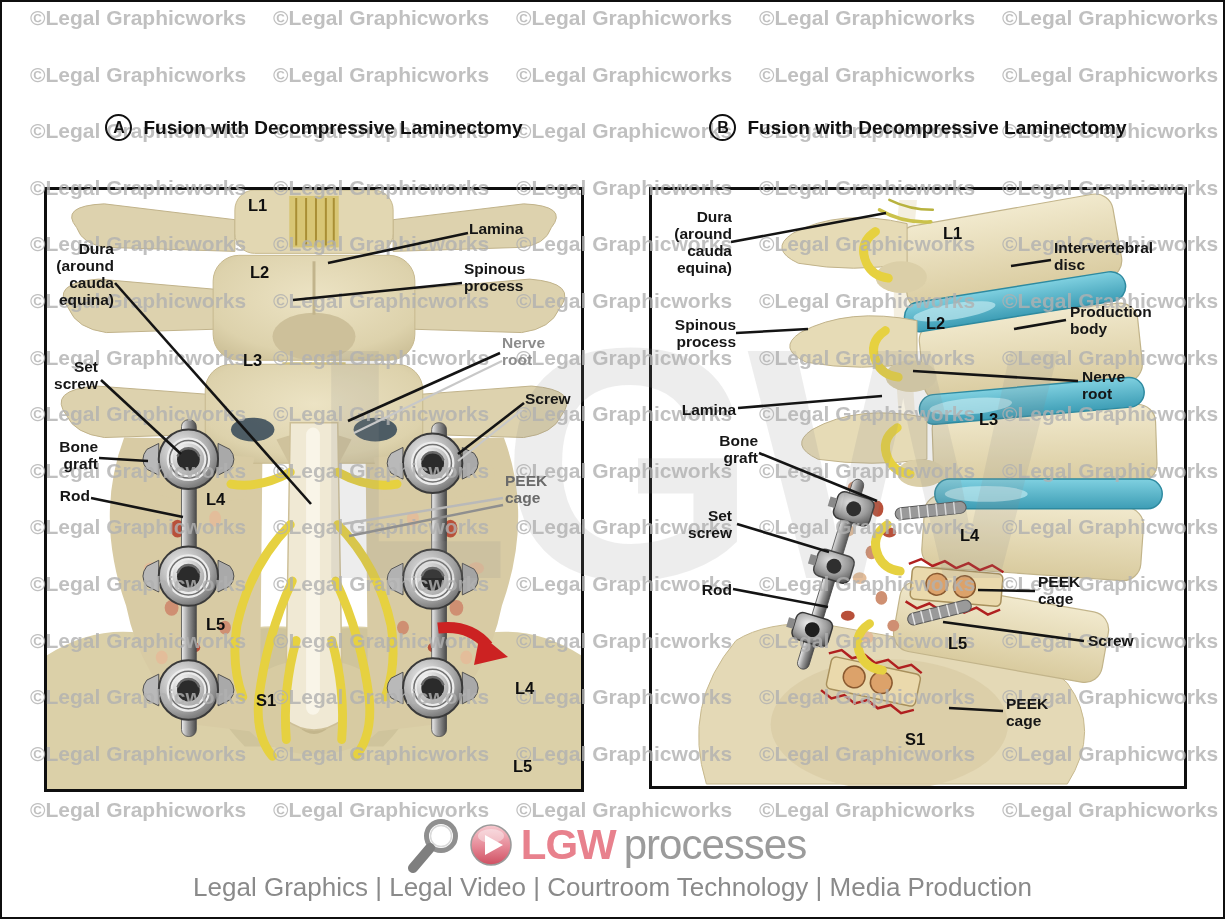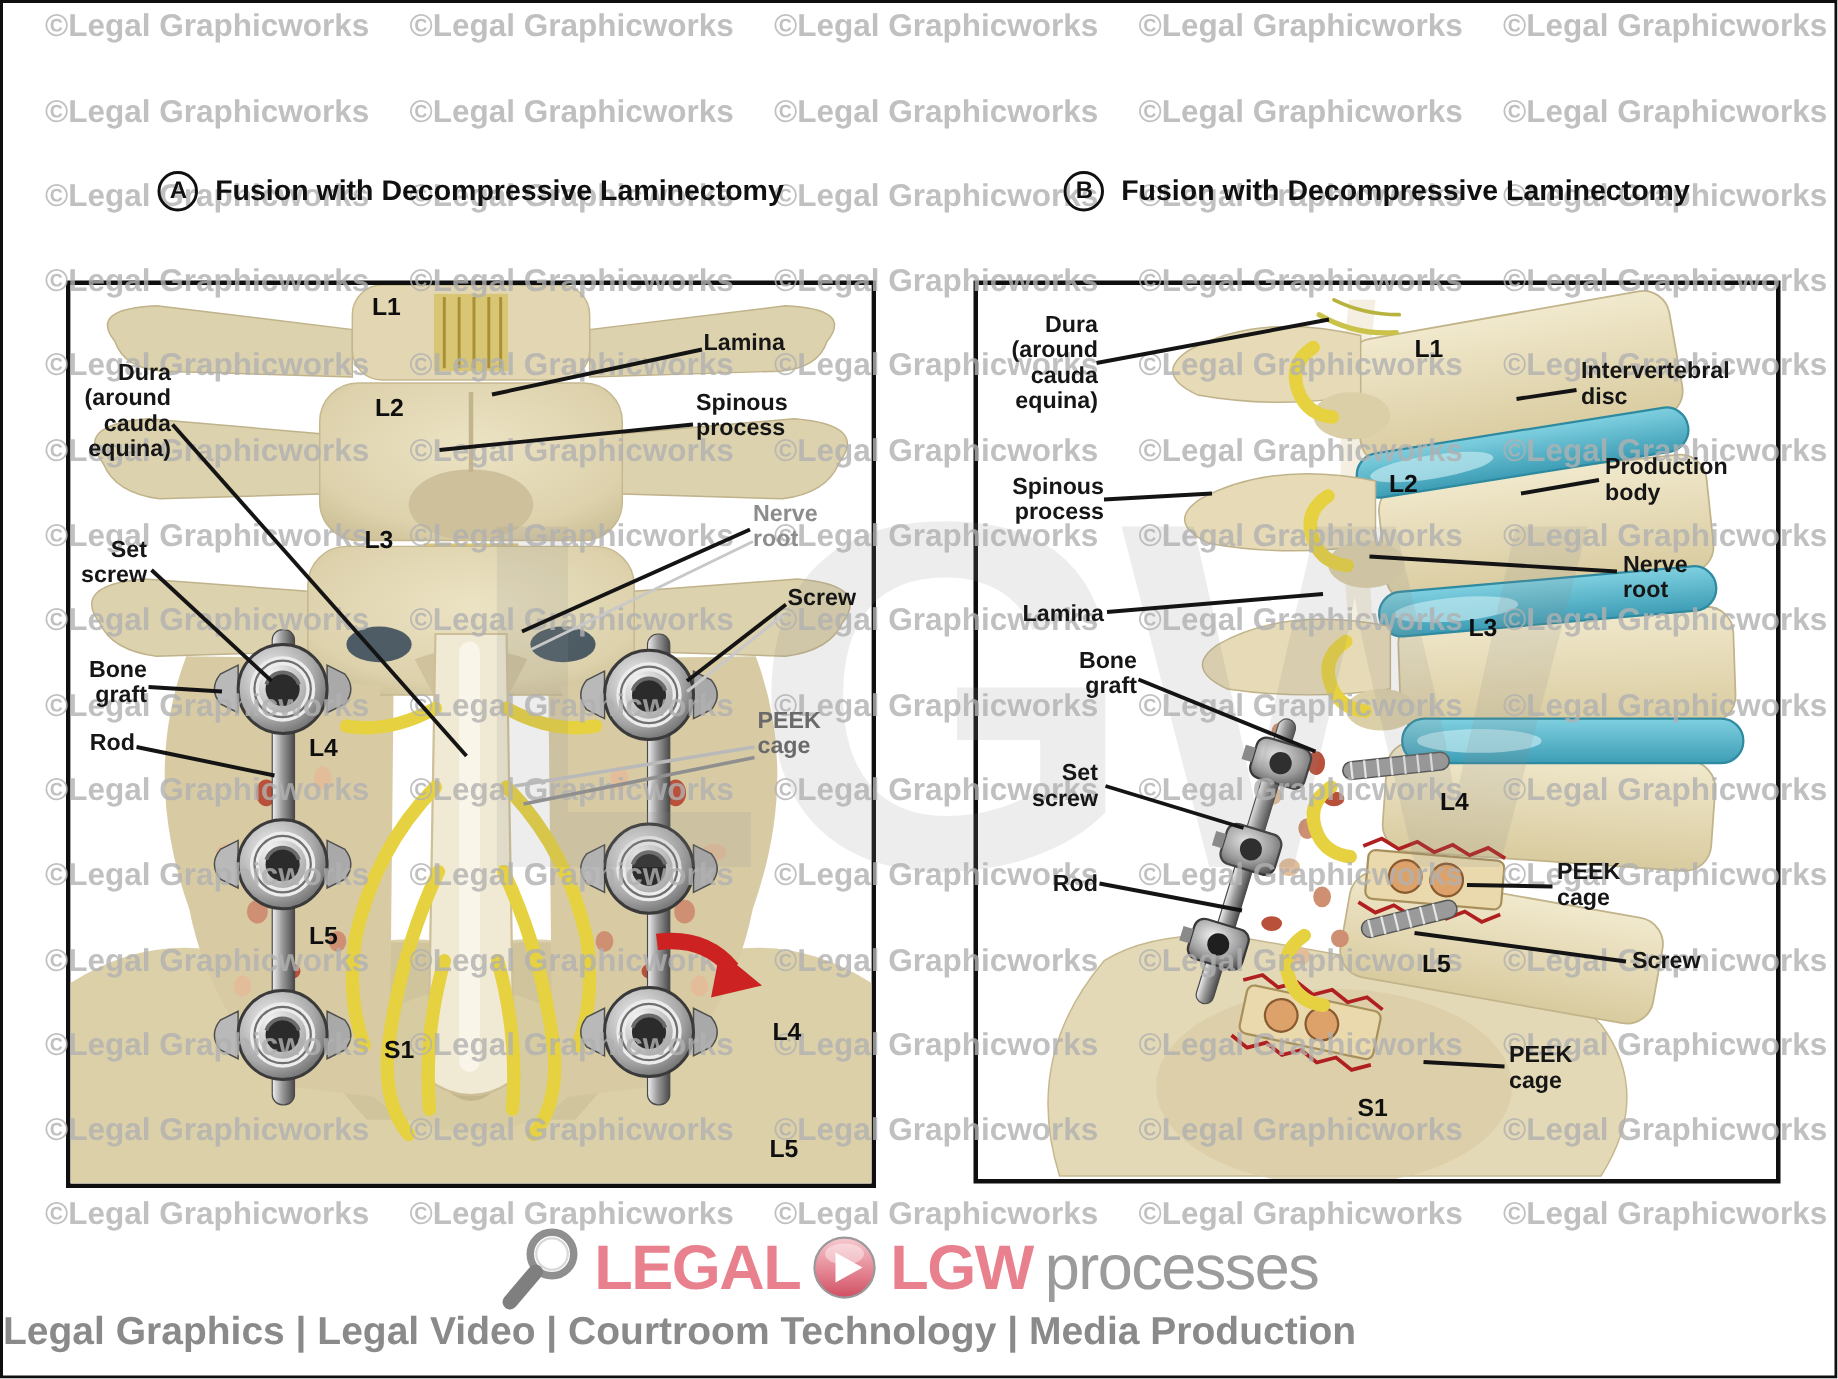--- a/index.html
+++ b/index.html
@@ -32,22 +32,22 @@
   .circle-letter{width:27px;height:27px;border:2.5px solid #101010;border-radius:50%;display:flex;
         align-items:center;justify-content:center;font-size:16px;font-weight:700;box-sizing:border-box;flex:0 0 auto;}
   .panel-sub{position:absolute;top:150px;text-align:center;font-size:16px;font-weight:700;
         text-decoration:underline;z-index:8;color:#101010;}
   #sub-a{left:42px;width:540px;} #sub-b{left:647px;width:538px;}
   
   .footer-brand{position:absolute;left:0;right:0;top:814px;display:flex;align-items:center;justify-content:center;
         gap:8px;z-index:8;}
   .brand-accent{font-size:42px;font-weight:700;color:var(--c-accent-pink,#e8818d);letter-spacing:-1px;}
   .brand-rest{font-size:42px;font-weight:400;color:var(--c-logo-gray,#9b9b9b);letter-spacing:-1px;margin-right:14px;}
-  .footer-tagline{position:absolute;left:0;right:0;top:870px;text-align:left;font-size:26px;
-        color:var(--c-tagline-gray,#8a8a8a);z-index:8;font-weight:bold;}
+  .footer-tagline{position:absolute;left:0;right:0;top:870px;text-align:center;font-size:26px;
+        color:var(--c-tagline-gray,#8a8a8a);z-index:8;}
 </style>
 </head>
 <body>
 
 <div class="page">
 
   <div class="illus-panel" id="panel-a">
     <svg viewBox="0 0 540 605" preserveAspectRatio="none">
       <defs>
         <radialGradient id="boneA" cx="50%" cy="40%" r="75%">
@@ -473,21 +473,20 @@
     <span class="circle-letter">B</span>
     <span>Fusion with Decompressive Laminectomy</span>
   </div>
 
   <div class="footer-brand">
     <svg width="56" height="58" viewBox="0 0 56 58">
       <circle cx="36" cy="20" r="14.5" fill="none" stroke="#8f8f8f" stroke-width="5"></circle>
       <circle cx="36" cy="20" r="10.5" fill="none" stroke="#d9d9d9" stroke-width="1.5"></circle>
       <line x1="25" y1="32" x2="8" y2="52" stroke="#7f7f7f" stroke-width="10" stroke-linecap="round"></line>
     </svg>
-    <span class="brand-accent">LEGAL</span>
     <svg width="44" height="44" viewBox="0 0 44 44">
       <defs>
         <linearGradient id="playG" x1="0" y1="0" x2="0" y2="1">
           <stop offset="0%" stop-color="#f6c9cf"></stop>
             <stop offset="55%" stop-color="#e58795"></stop>
             <stop offset="100%" stop-color="#cf4f61"></stop>
         </linearGradient>
       </defs>
       <circle cx="22" cy="22" r="20" fill="url(#playG)" stroke="#9a9a9a" stroke-width="1.5"></circle>
       <ellipse cx="22" cy="13" rx="13" ry="7" fill="#ffffff" opacity=".4"></ellipse>

